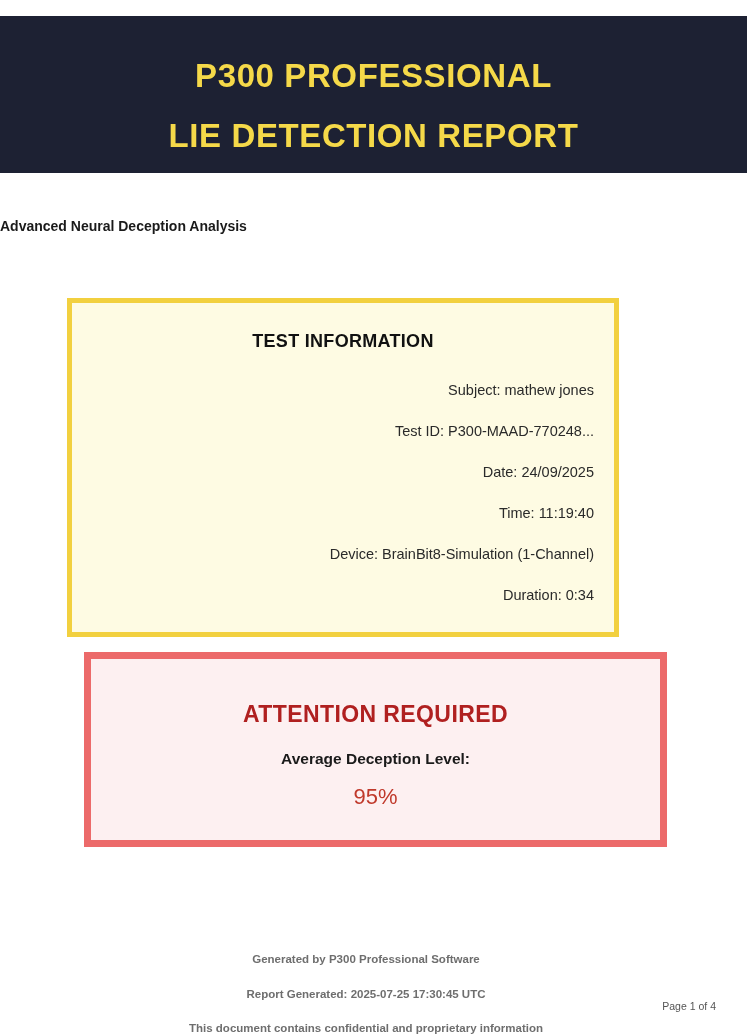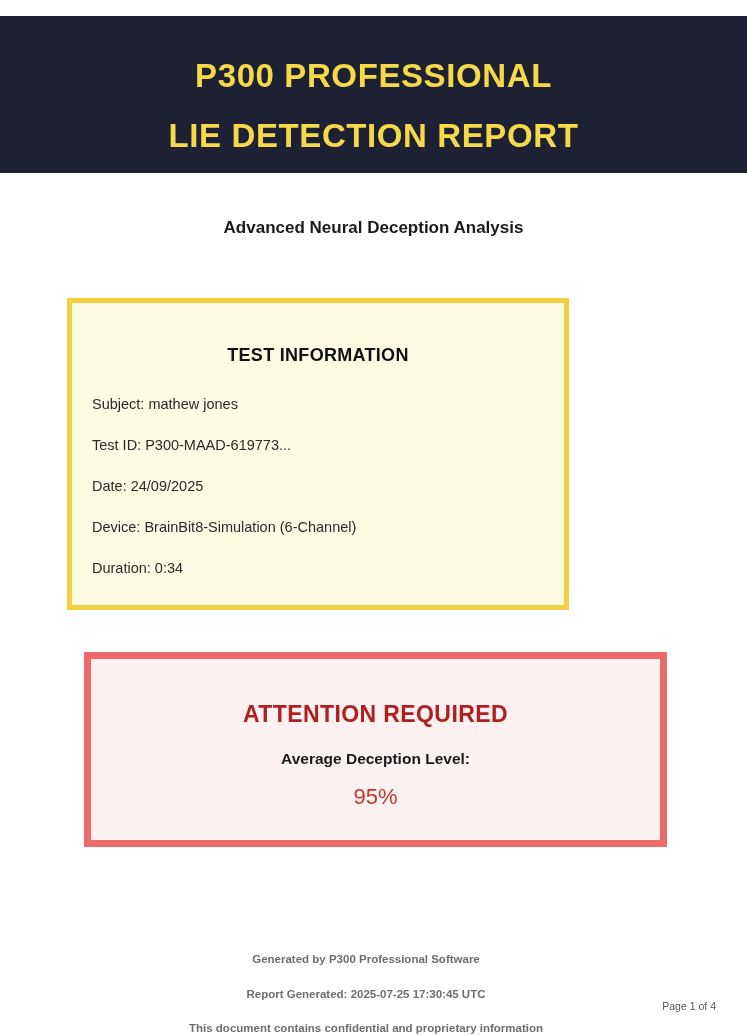--- a/index.html
+++ b/index.html
@@ -32,47 +32,46 @@
     color: #f5d949;
     font-size: 33px;
     font-weight: bold;
     letter-spacing: 0.6px;
     line-height: 44px;
     text-align: center;
   }
 
   
   .subtitle {
-    text-align: center;
-    font-size: 17px;
+    font-size: 14px;
     font-weight: bold;
     color: #1a1a1a;
     margin-top: 45px;
   }
 
   
   .info-card {
     position: absolute;
     left: 67px;
     top: 282px;
-    width: 502px;
+    width: 552px;
     background: #fefbe3;
     border: 5px solid #f2d03f;
-    padding: 26px 20px 24px 20px;
+    padding: 12px 20px 24px 20px;
   }
   .info-card-title {
     text-align: center;
     font-size: 18px;
     font-weight: bold;
     color: #111111;
     letter-spacing: 0.3px;
     margin-bottom: 26px;
   }
   .info-rows {
-    text-align: left;
+    text-align: right;
   }
   .info-row {
     font-size: 14.5px;
     color: #2a2a2a;
     line-height: 25px;
   }
 
   
   .alert-card {
     position: absolute;
@@ -132,23 +131,24 @@
   <div class="header-line">P300 PROFESSIONAL</div>
   <div class="header-line">LIE DETECTION REPORT</div>
 </div>
 
 <div class="subtitle">Advanced Neural Deception Analysis</div>
 
 <div class="info-card">
   <div class="info-card-title">TEST INFORMATION</div>
   <div class="info-rows">
     <div class="info-row">Subject: mathew jones</div>
-    <div class="info-row">Test ID: P300-MAAD-619773...</div>
+    <div class="info-row">Test ID: P300-MAAD-770248...</div>
     <div class="info-row">Date: 24/09/2025</div>
-    <div class="info-row">Device: BrainBit8-Simulation (6-Channel)</div>
+    <div class="info-row">Time: 11:19:40</div>
+    <div class="info-row">Device: BrainBit8-Simulation (1-Channel)</div>
     <div class="info-row">Duration: 0:34</div>
   </div>
 </div>
 
 <div class="alert-card">
   <div class="alert-title">ATTENTION REQUIRED</div>
   <div class="alert-label">Average Deception Level:</div>
   <div class="alert-value">95%</div>
 </div>
 

